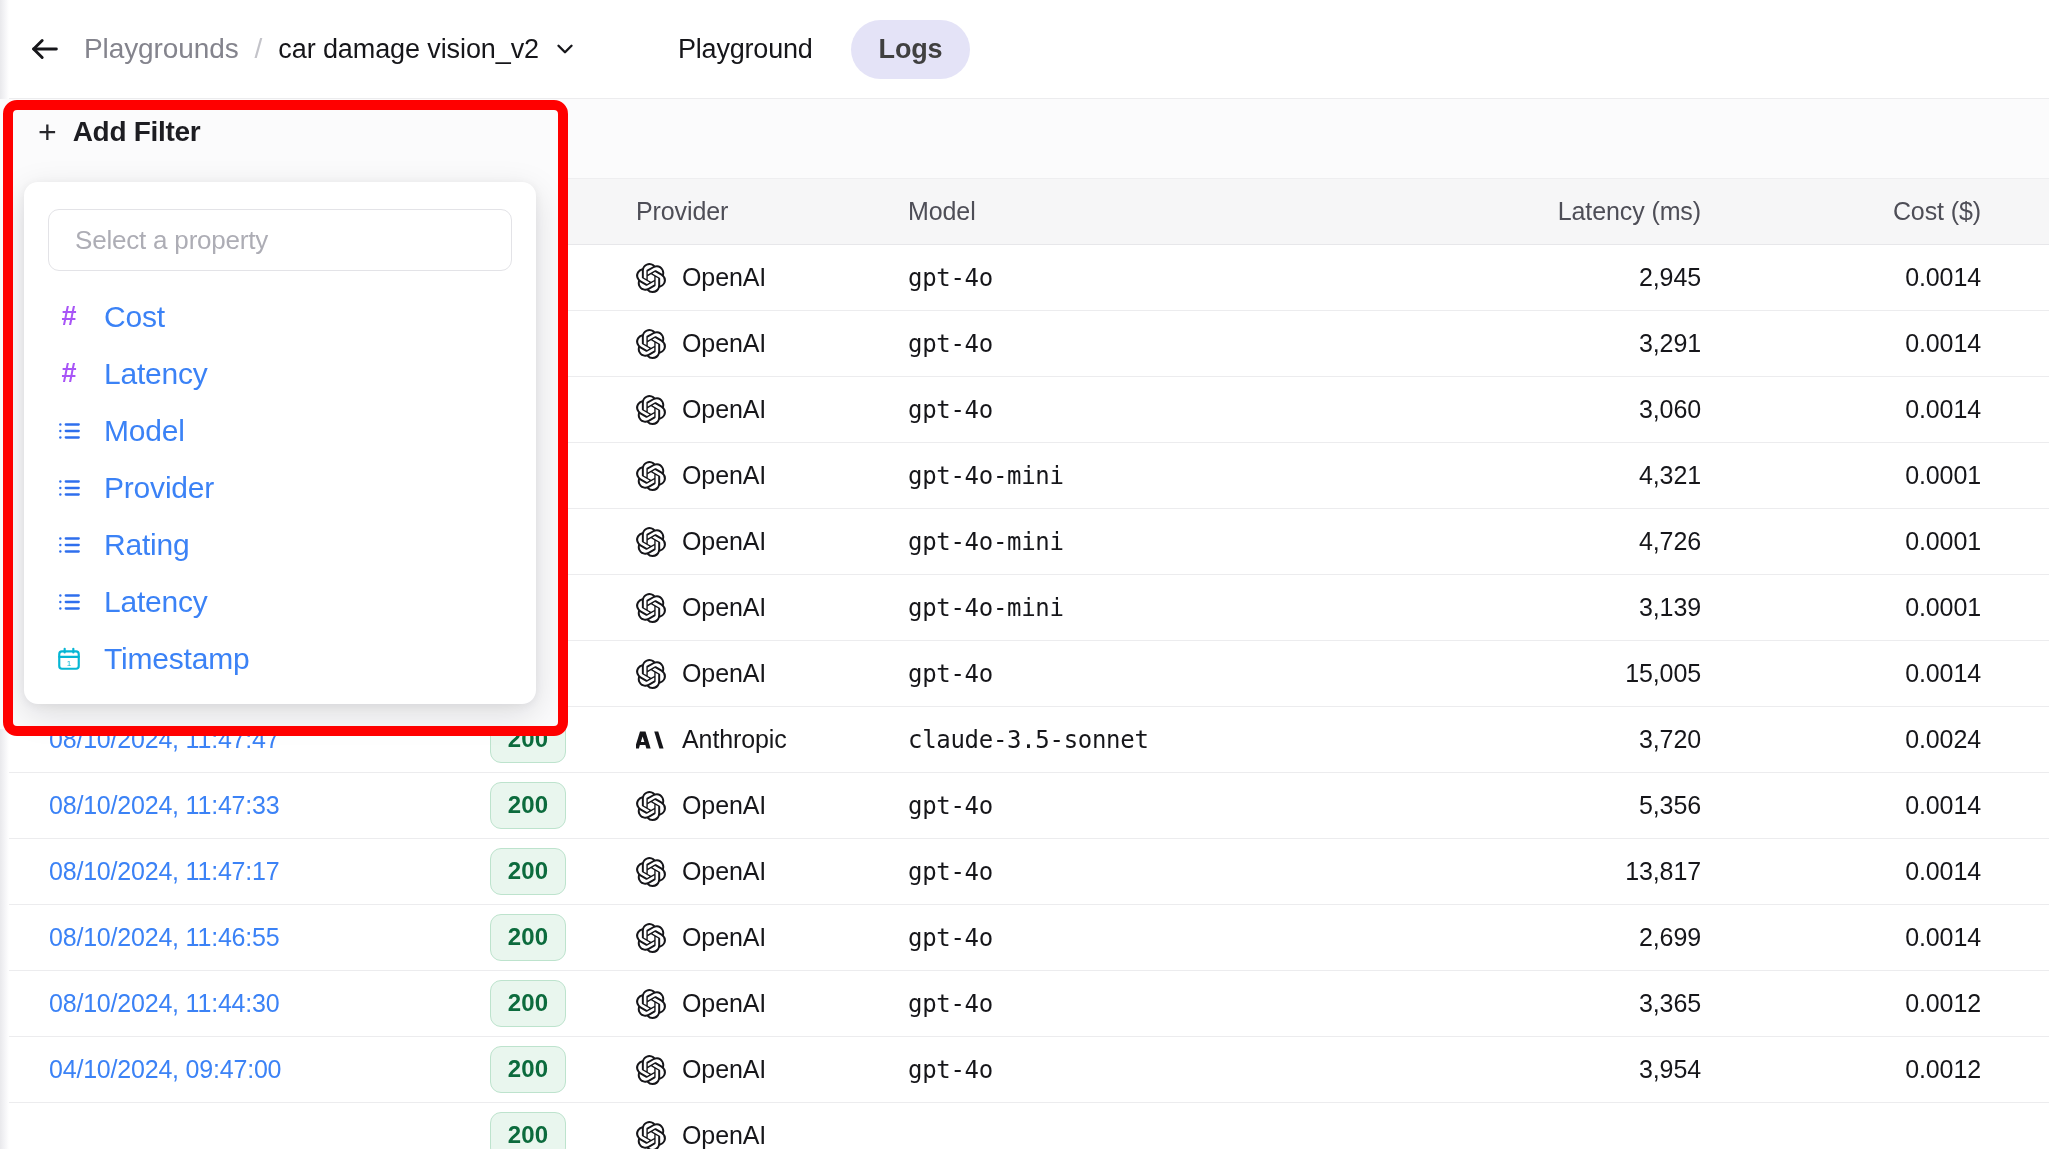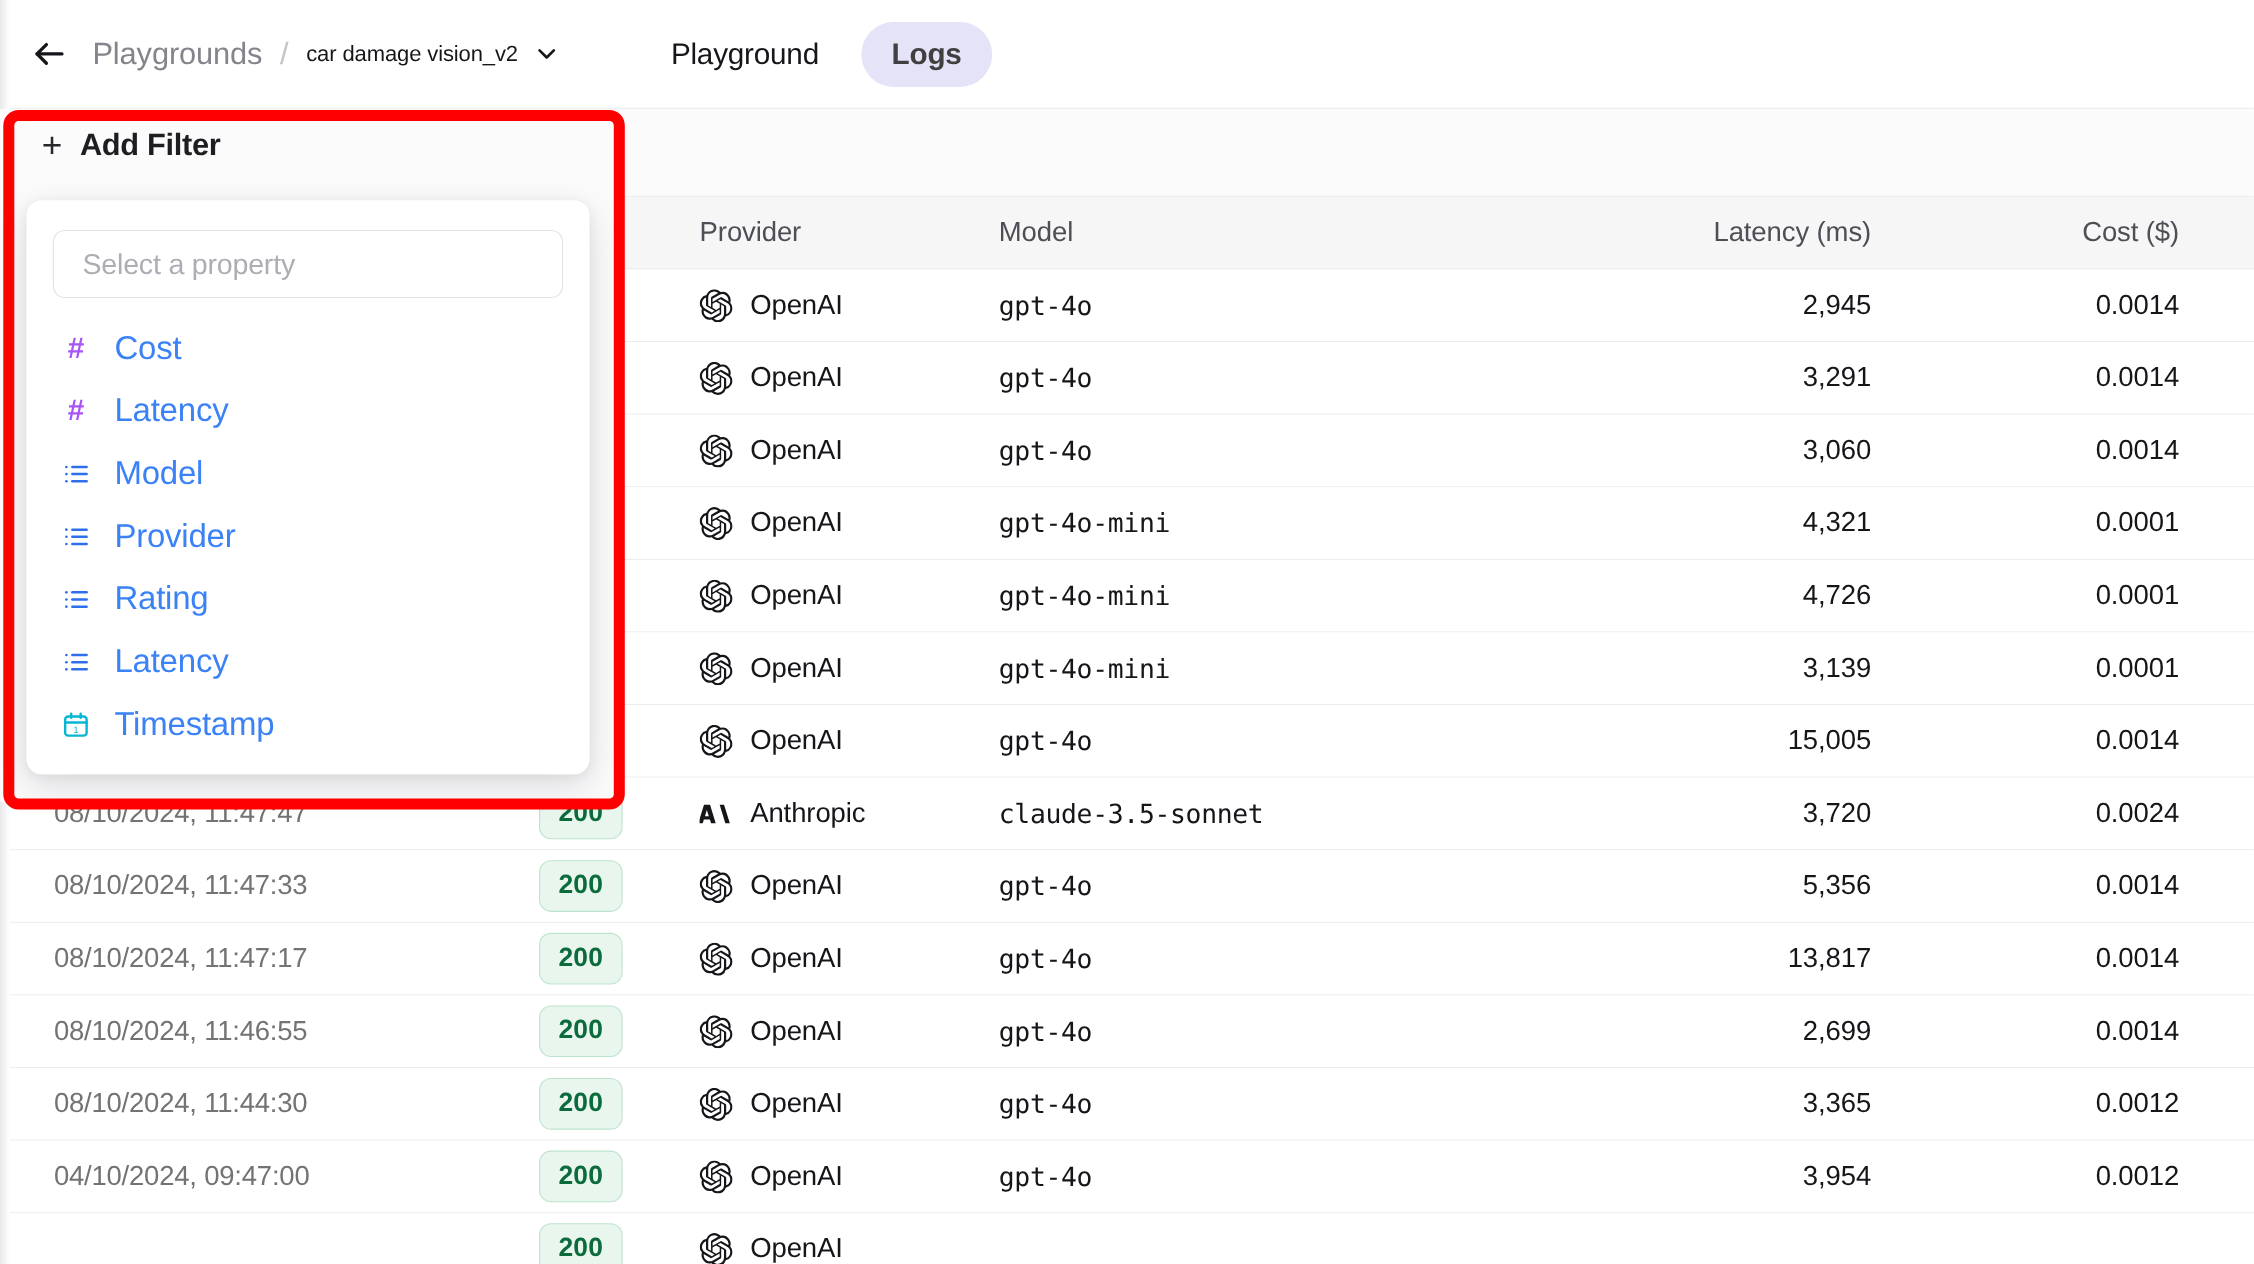--- a/index.html
+++ b/index.html
@@ -44,21 +44,21 @@
     letter-spacing: -0.1px;
     cursor: pointer;
   }
   .bc-sep {
     color: #c3c3c9;
     margin: 0 16px;
     font-size: 28px;
   }
   .bc-current {
     color: #16161a;
-    font-size: 20px;
+    font-size: 27px;
     letter-spacing: -0.1px;
     cursor: pointer;
   }
   .bc-chev {
     margin-left: 13px;
     display: inline-flex;
     align-items: center;
     color: #16161a;
     cursor: pointer;
   }
@@ -116,21 +116,21 @@
   .c-lat    { width: 380px; text-align: right; padding-right: 48px; }
   .c-cost   { width: 300px; text-align: right; padding-right: 68px; }
 
   .trow.header .hcell {
     font-size: 25px;
     color: #4e4e57;
     letter-spacing: -0.1px;
   }
   .cell-time {
     font-size: 25px;
-    color: #737373;
+    color: #3b82f6;
     letter-spacing: -0.2px;
     white-space: nowrap;
   }
   .badge {
     display: inline-block;
     min-width: 76px;
     text-align: center;
     padding: 8px 0 9px;
     border-radius: 11px;
     background: #e9f6ee;

